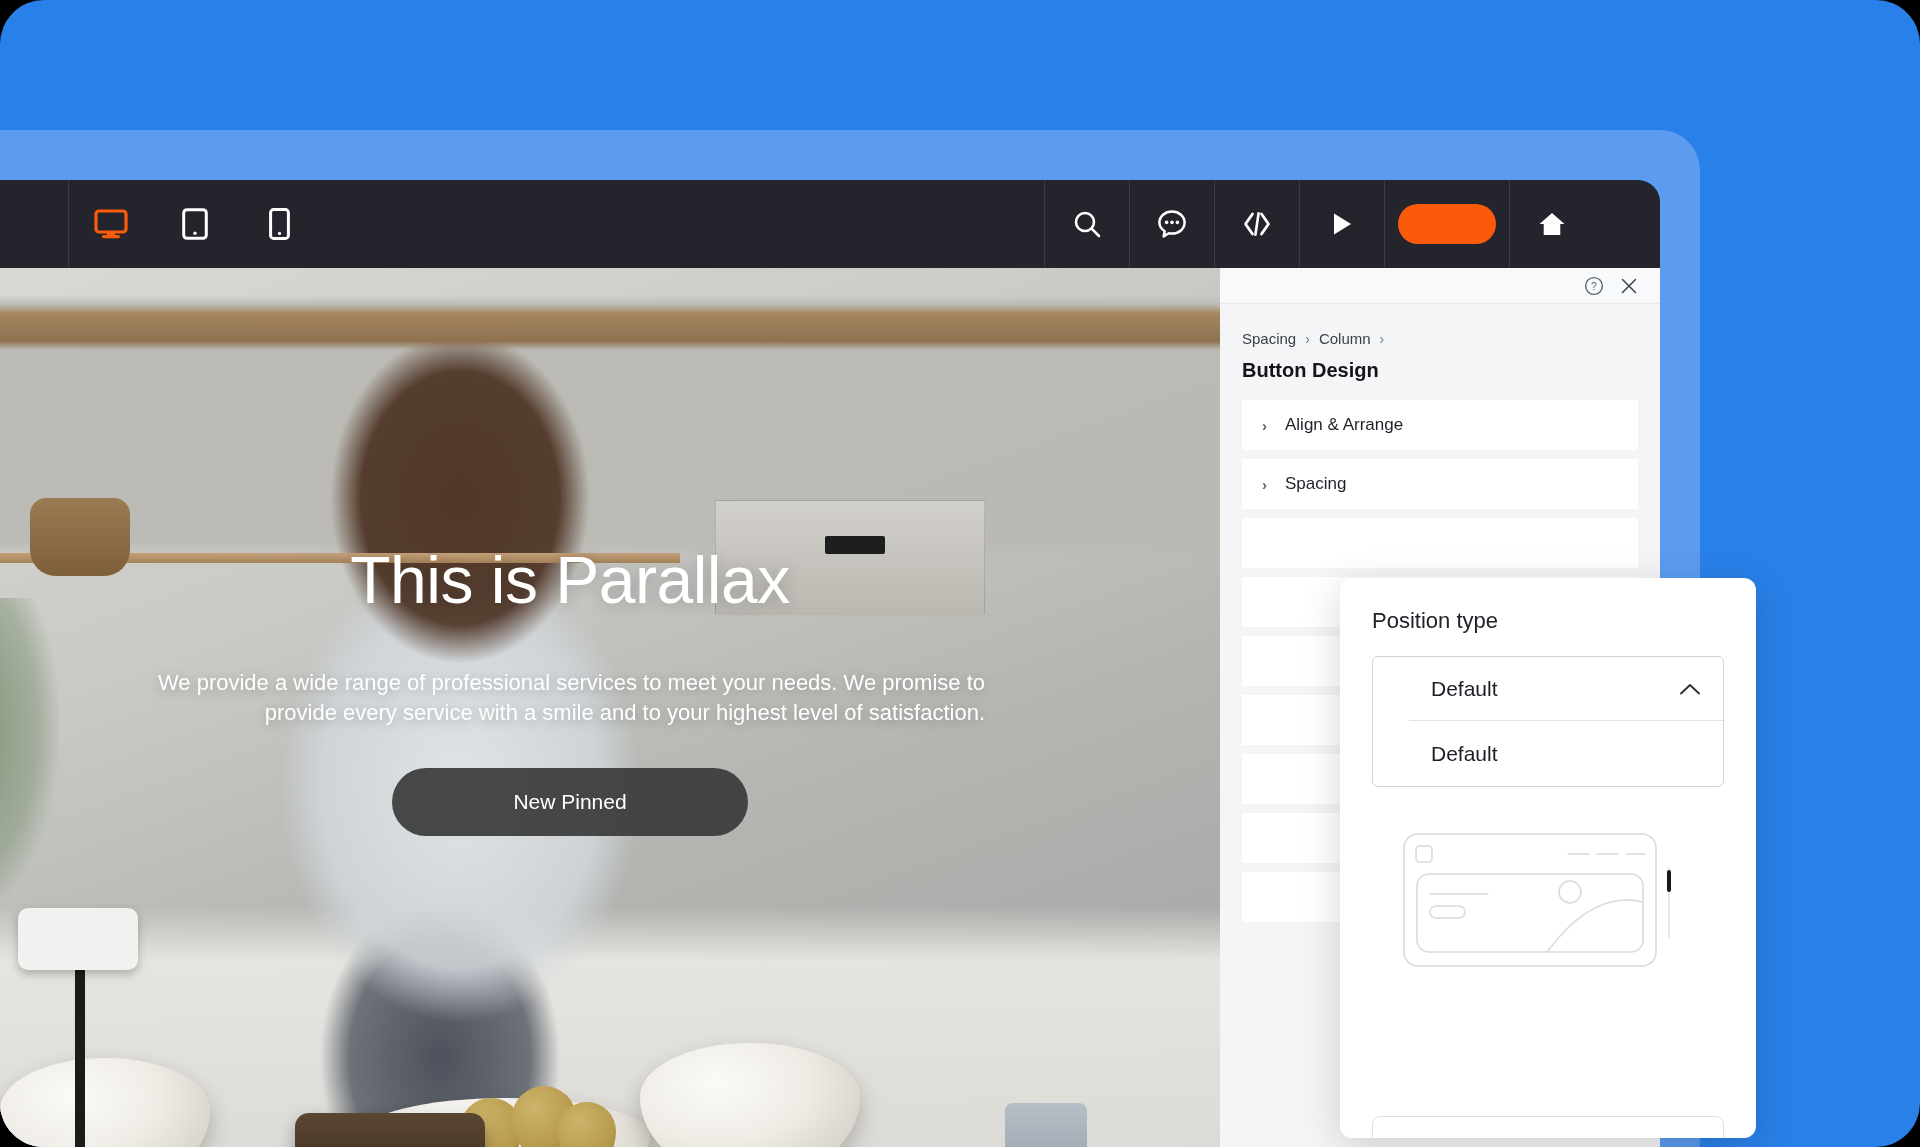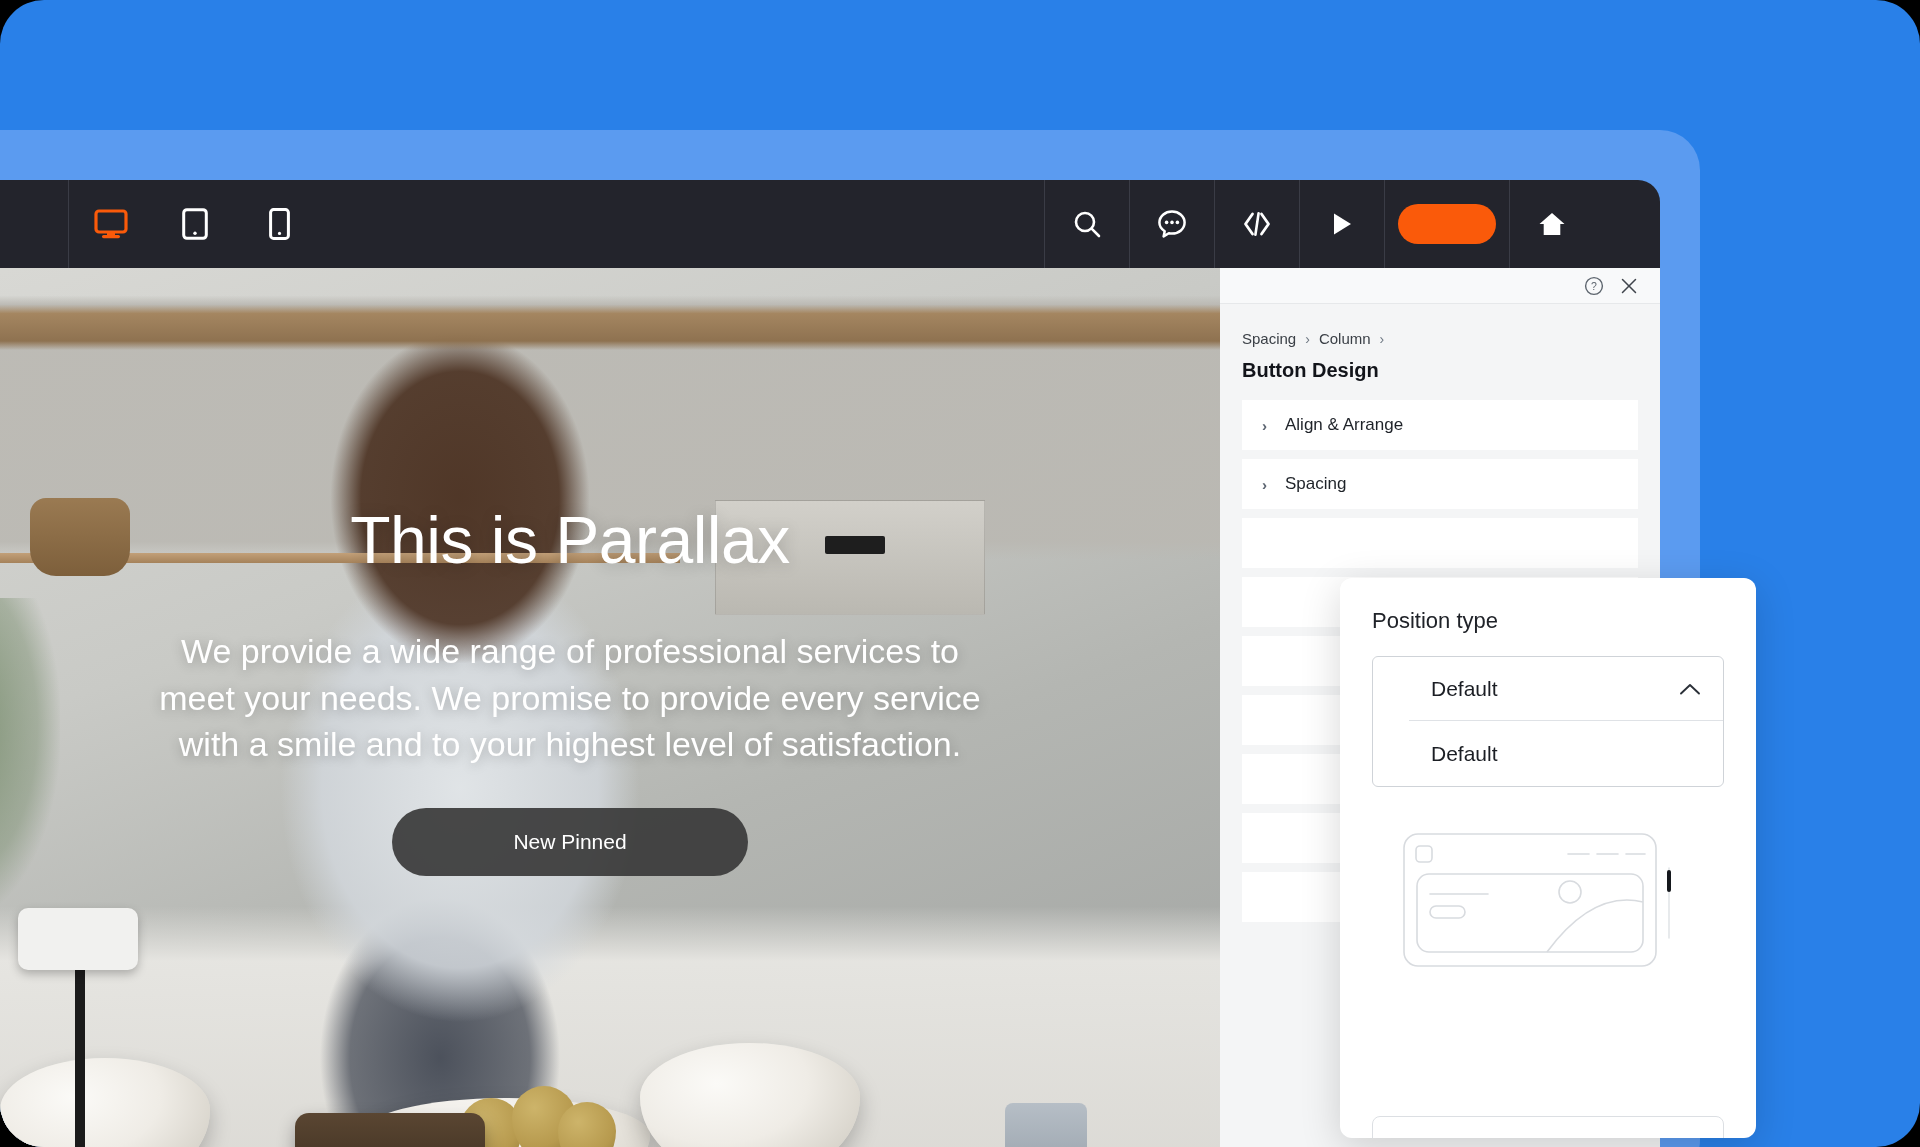--- a/index.html
+++ b/index.html
@@ -171,23 +171,23 @@
   #hero-title {
     color: #fff;
     font-size: 66px;
     font-weight: 400;
     letter-spacing: -0.5px;
     text-shadow: 0 2px 16px rgba(0,0,0,.22);
     margin-bottom: 50px;
   }
   #hero-sub {
     color: #fff;
-    font-size: 34px;
+    font-size: 22px;
     line-height: 1.38;
-    text-align: center;
+    text-align: right;
     max-width: 830px;
     text-shadow: 0 2px 12px rgba(0,0,0,.25);
     margin-bottom: 40px;
   }
   #new-button {
     width: 356px; height: 68px;
     background: rgba(58,58,58,.92);
     color: #fff;
     border-radius: 34px;
     display: flex; align-items: center; justify-content: center;

